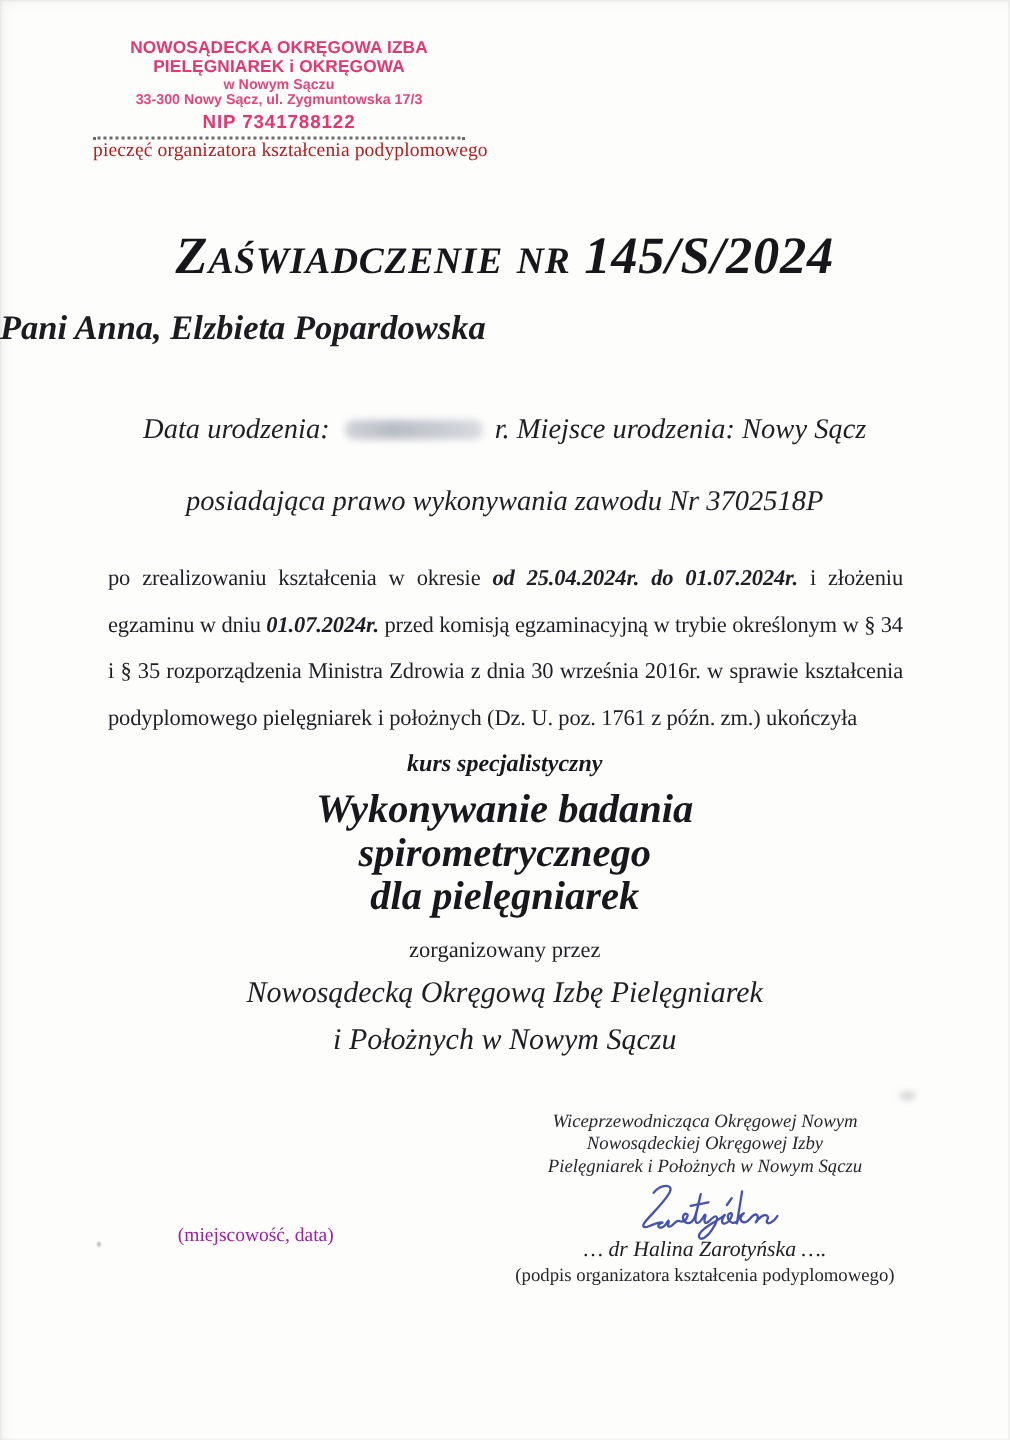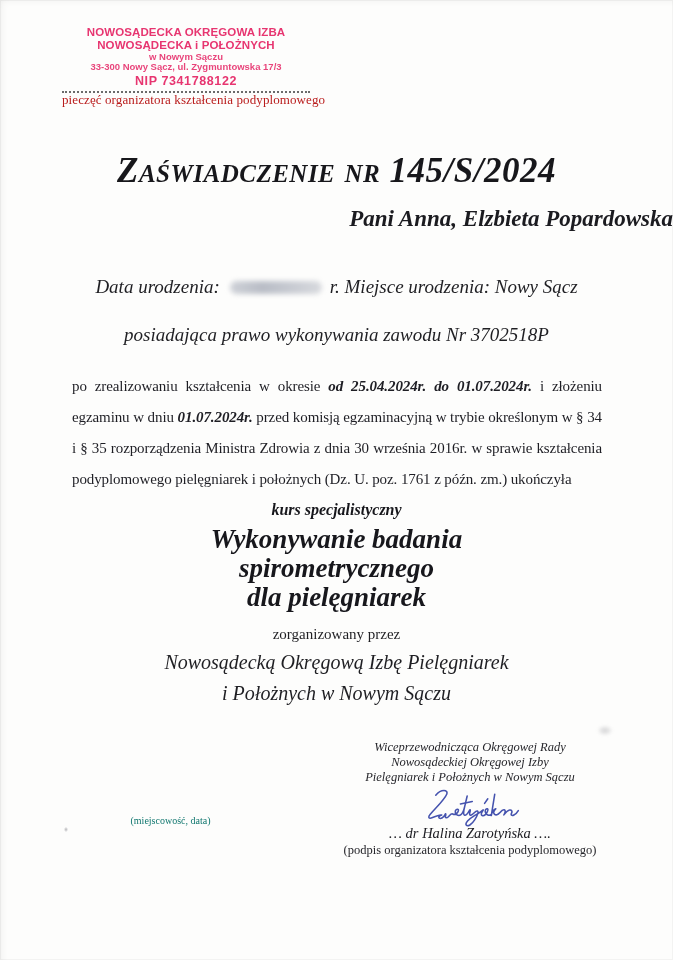--- a/index.html
+++ b/index.html
@@ -41,21 +41,21 @@
   .doc-title {
     position:absolute; left:0; top:151px; width:100%;
     text-align:center;
     font-style:italic; font-weight:700; font-size:35px;
     font-variant:small-caps;
     letter-spacing:0.5px;
     color:#17171b;
   }
   .recipient {
     position:absolute; left:0; top:206px; width:100%;
-    text-align:right;
+    text-align:left;
     font-style:italic; font-weight:700; font-size:23px;
     color:#1b1b20;
   }
 
   .birth-line {
     position:absolute; left:0; top:276px; width:100%;
     text-align:center;
     font-style:italic; font-size:19px;
   }
   .redacted-blob {
@@ -109,40 +109,40 @@
   .sig-svg  { display:block; margin:1px auto 0; }
   .sig-name { font-style:italic; font-size:14.5px; margin-top:-3px; color:#202025; }
   .sig-caption { font-size:12.5px; margin-top:1px; white-space:nowrap; color:#26262b; }
 
   
   .place-block {
     position:absolute; left:58px; top:815px; width:225px;
     text-align:center;
   }
   .place-date { font-size:16.5px; letter-spacing:0.1px; }
-  .place-caption { font-size:10px; margin-top:0px; color:#0f766e; }
+  .place-caption { font-size:13px; margin-top:0px; color:#a21caf; }
 
   .smudge {
     position:absolute; left:597px; top:725px; width:16px; height:11px;
     background:radial-gradient(ellipse at center, rgba(110,110,118,0.30), rgba(110,110,118,0) 70%);
     filter:blur(1.5px);
   }
   .edge-mark {
     position:absolute; left:64px; top:827px; width:4px; height:5px;
     background:radial-gradient(ellipse at center, rgba(90,90,100,0.45), rgba(90,90,100,0) 75%);
   }
 </style>
 </head>
 <body>
 
 <div class="page">
 
   <div class="stamp" style="color: rgb(231, 53, 112);">
     <div class="stamp-line lg">NOWOSĄDECKA OKRĘGOWA IZBA</div>
-    <div class="stamp-line lg">NOWOSĄDECKA i POŁOŻNYCH</div>
+    <div class="stamp-line lg">PIELĘGNIAREK i OKRĘGOWA</div>
     <div class="stamp-line sm">w Nowym Sączu</div>
     <div class="stamp-line sm">33-300 Nowy Sącz, ul. Zygmuntowska 17/3</div>
     <div class="stamp-line nip">NIP 7341788122</div>
     <div class="stamp-divider"></div>
   </div>
   <div class="stamp-caption">pieczęć organizatora kształcenia podyplomowego</div>
 
   <div class="doc-title">Zaświadczenie nr 145/S/2024</div>
   <div class="recipient">Pani Anna, Elzbieta Popardowska</div>
 
@@ -156,21 +156,21 @@
     <div class="course-line">Wykonywanie badania</div>
     <div class="course-line">spirometrycznego</div>
     <div class="course-line">dla pielęgniarek</div>
   </div>
 
   <div class="organizer-intro">zorganizowany przez</div>
   <div class="organizer-name-1">Nowosądecką Okręgową Izbę Pielęgniarek</div>
   <div class="organizer-name-2">i Położnych w Nowym Sączu</div>
 
   <div class="sig-block">
-    <div class="sig-role">Wiceprzewodnicząca Okręgowej Rady</div>
+    <div class="sig-role">Wiceprzewodnicząca Okręgowej Nowym</div>
     <div class="sig-role">Nowosądeckiej Okręgowej Izby</div>
     <div class="sig-role">Pielęgniarek i Położnych w Nowym Sączu</div>
     <svg class="sig-svg" width="152" height="42" viewBox="0 0 115 46">
       <path class="sig-path" fill="none" stroke="#4553ae" stroke-width="1.7" stroke-linecap="round" stroke-linejoin="round" d="M20 10 C26 3 34 4 32 9 C29.5 15 20 24 14 31 C11 34.5 12.5 36.2 16.5 34.5 C21 32.5 24.5 31 26.5 31.8 C24 32.5 22.5 34.2 24 35.2 C25.8 36.3 28.6 34.2 30 31.5 C31.4 28.8 31 31.8 30.6 33.4 C30.2 35 32 35.4 33.8 33.6 C35.6 31.8 37 30 38.4 30.6 C39.8 31.2 41.6 31.4 43 30 C44.8 28.2 45.6 25.6 43.8 25.4 C42 25.2 40.8 27.4 41.8 29.8 C42.8 32.2 45.4 33 47.6 31.4 C49.8 29.8 50.8 26.4 51.8 22 L54.4 11 M51.8 22 C50.6 26.8 49.8 31.6 51.6 32 C53.4 32.4 55.4 29.4 56.6 27.2 C57.8 25 58.2 26.2 57.4 28.8 C56.6 31.4 57.6 33 60 31.2 C62.4 29.4 64 26.6 65.6 27.4 C67.2 28.2 66 31.8 62.8 36.8 C59.2 42.4 55 45 53.4 42.8 C51.8 40.6 56 36.4 61.6 33 C66.4 30.1 69.6 28.4 72 26.2 C70.2 28.6 69 31.6 70.8 32.4 C72.6 33.2 75 31 76.4 28.4 C77.8 25.8 77 24.4 75.4 25.2 C73.8 26 73.8 28.6 75.2 30.4 C76.6 32.2 79 32.6 81 31 M84.6 9 L80.8 32.4 M80.8 32.4 C81.4 28.8 83.4 26 85.8 25 C83.6 27.2 82.6 29.2 84.2 30.8 C85.8 32.4 88.2 31.6 90 29.4 C91.8 27.2 93.2 25.4 95 26 C96.8 26.6 96 29.8 94.6 31.6 C96.2 29.6 98.8 26.8 101 26.4 C103.2 26 104 27.8 103 29.8 C102 31.8 103.2 33 105.6 31.8 C108 30.6 109.6 28.4 110.4 27"></path>
       <path class="sig-path" fill="none" stroke="#4553ae" stroke-width="1.7" stroke-linecap="round" d="M47 19.6 L60 17"></path>
       <path class="sig-path" fill="none" stroke="#4553ae" stroke-width="1.7" stroke-linecap="round" d="M73.5 19 L77 14"></path>
     </svg>
     <div class="sig-name">… dr Halina Zarotyńska ….</div>
     <div class="sig-caption">(podpis organizatora kształcenia podyplomowego)</div>
   </div>

